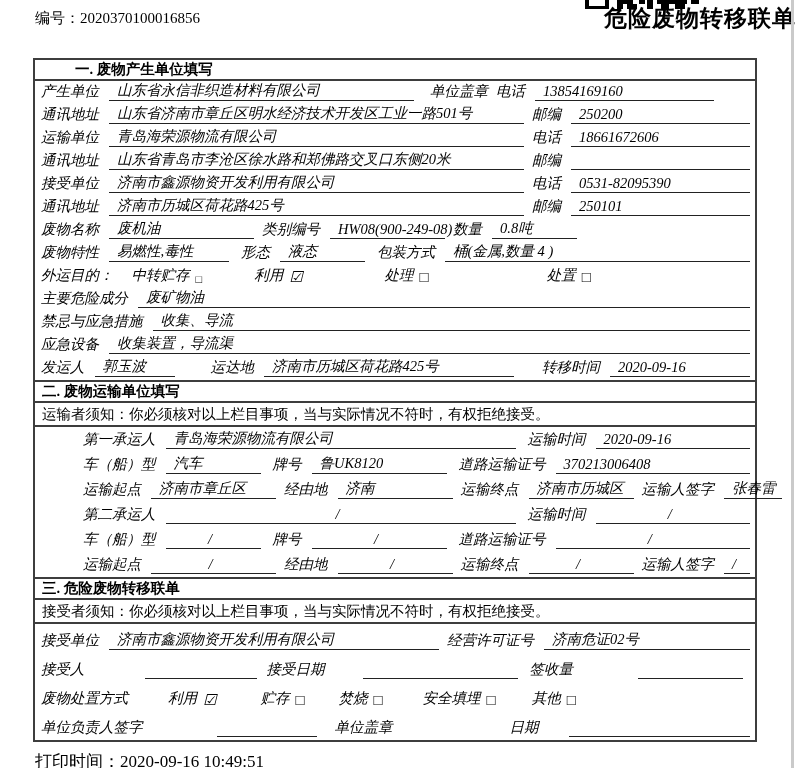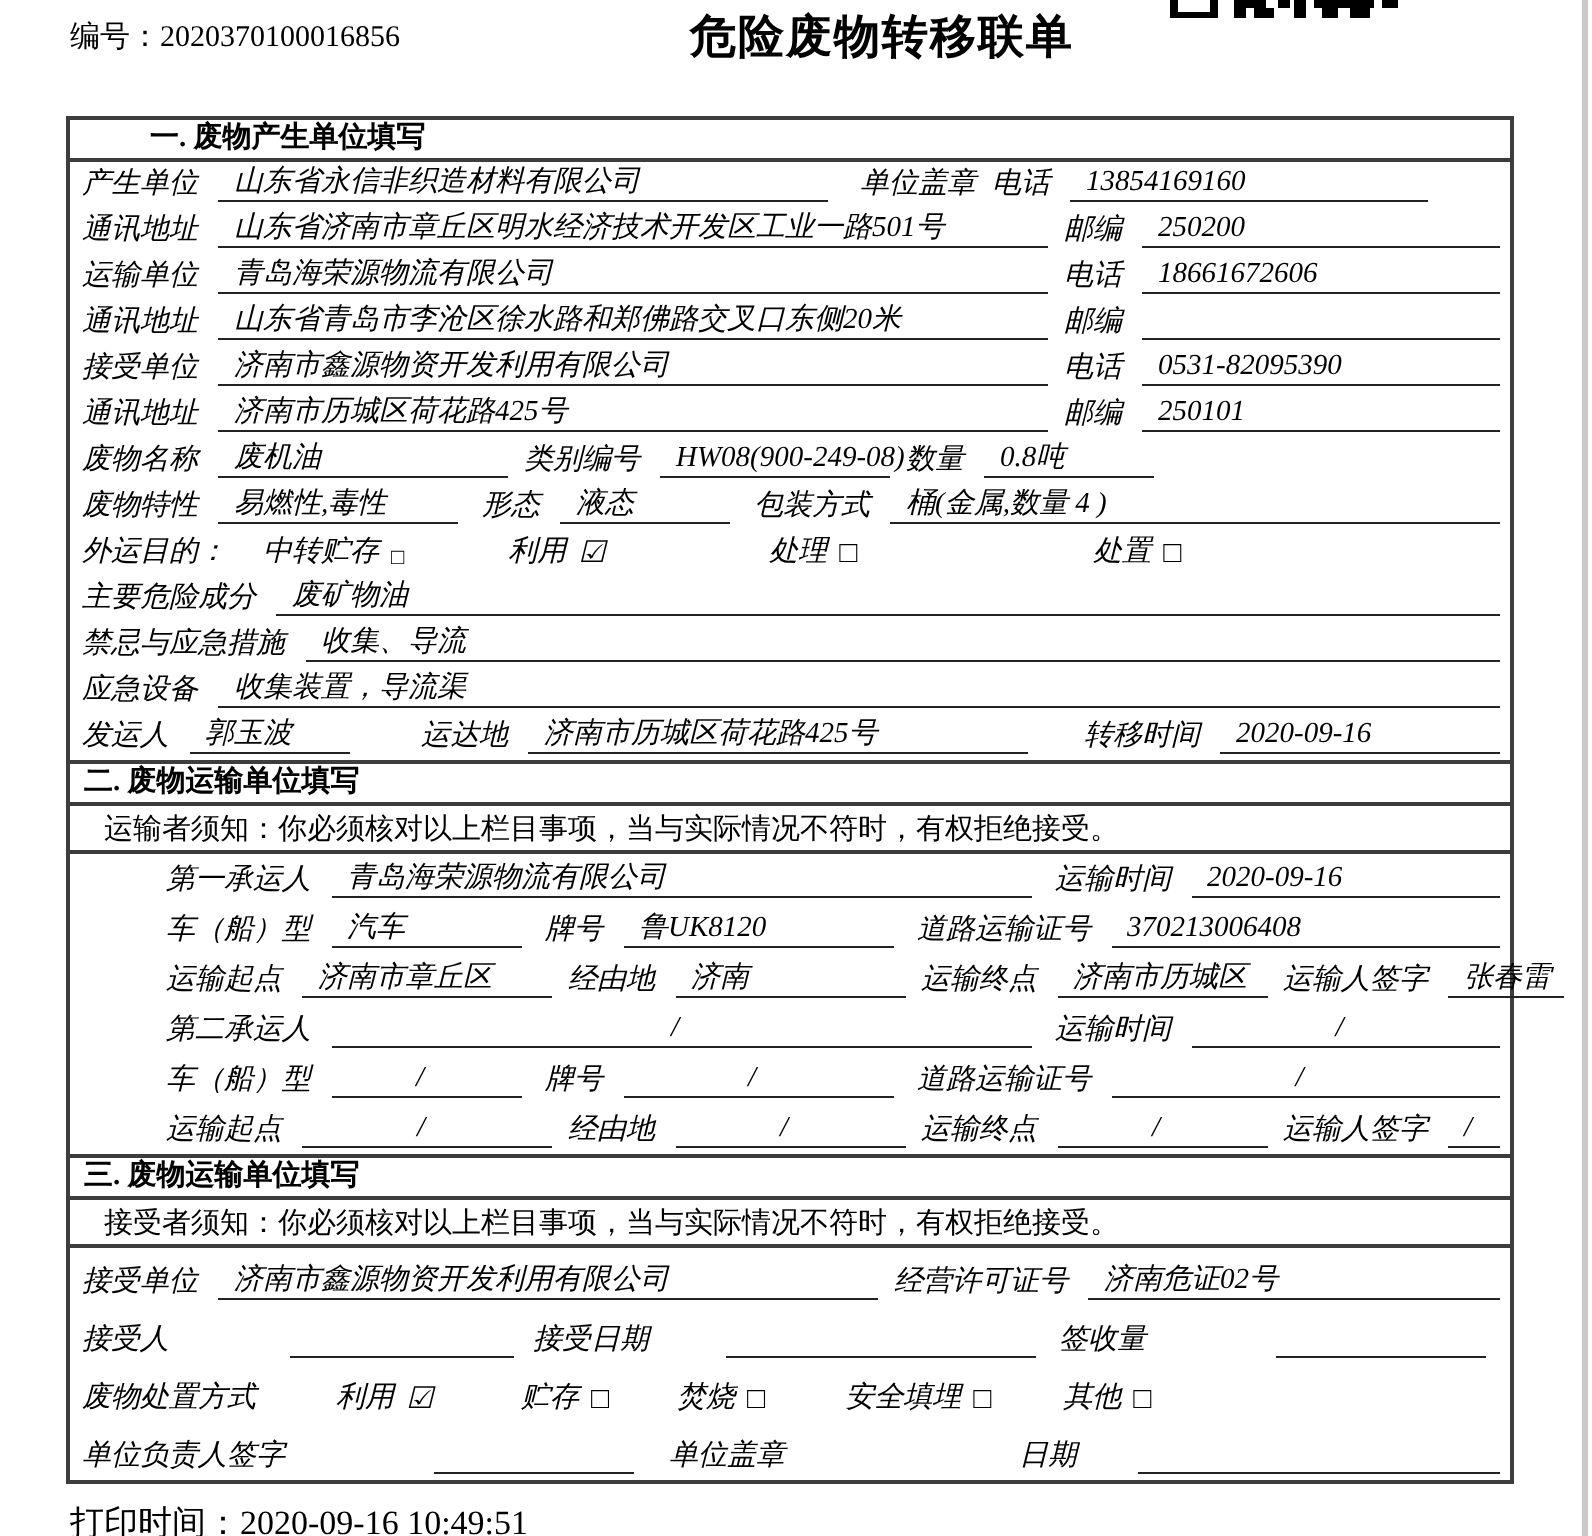--- a/index.html
+++ b/index.html
@@ -1,39 +1,39 @@
 <!DOCTYPE html>
 <html><head>
 <meta charset="utf-8">
 <style>
   html,body{margin:0;padding:0;}
   body{
     width:796px;height:768px;background:#ffffff;position:relative;overflow:hidden;
     font-family:"Liberation Serif","DejaVu Serif",serif;color:#000;
   }
   .serial{position:absolute;left:35px;top:9px;font-size:15px;}
-  .doc-title{position:absolute;left:86px;top:3px;width:710px;text-align:center;
+  .doc-title{position:absolute;left:86px;top:3px;width:710px;text-align:right;
     font-size:23px;font-weight:bold;letter-spacing:1px;}
   .qr{position:absolute;left:585px;top:0;width:115px;height:10px;}
   .qr i{position:absolute;background:#000;}
   .qr .b1{left:0;top:0;width:4px;height:6px}.qr .b2{left:20px;top:0;width:4px;height:6px}
   .qr .b3{left:0;top:6px;width:24px;height:3px}.qr .b4{left:32px;top:0;width:16px;height:4px}
   .qr .b5{left:32px;top:4px;width:6px;height:5px}.qr .b6{left:42px;top:4px;width:10px;height:5px}
   .qr .b7{left:54px;top:0;width:6px;height:4px}.qr .b8{left:62px;top:0;width:6px;height:9px}
   .qr .b9{left:72px;top:0;width:30px;height:4px}.qr .b10{left:76px;top:4px;width:8px;height:5px}
   .qr .b11{left:90px;top:4px;width:10px;height:5px}.qr .b12{left:106px;top:0;width:8px;height:4px}
   .edge-strip{position:absolute;right:2px;top:0;width:3px;height:768px;background:#cacaca;}
 
   .form{position:absolute;left:33px;top:58px;width:724px;border:2px solid #3d3d3d;
     box-sizing:border-box;background:#fff;}
   .sec-head{height:19px;line-height:18px;border-top:2px solid #3d3d3d;border-bottom:2px solid #3d3d3d;
     font-weight:bold;font-size:14.5px;padding-left:7px;}
   .sec-head.first{border-top:none;padding-left:40px;}
   .notice{height:24px;border-bottom:2px solid #3d3d3d;display:flex;align-items:center;
-    padding-left:17px;font-size:14.5px;box-sizing:border-box;}
+    padding-left:7px;font-size:14.5px;box-sizing:border-box;}
   .row{display:flex;align-items:flex-end;height:23px;padding:0 5px 3px 6px;
     font-size:14.5px;box-sizing:border-box;white-space:nowrap;font-style:italic;}
   .sec2 .row{height:25px;padding-left:48px;}
   .sec3 .row{height:29px;}
   .lbl{flex:none;margin-right:10px;}
   .plain{flex:none;}
   .fill{flex:none;border-bottom:1.5px solid #222;padding:0 6px 0 8px;min-height:17px;box-sizing:border-box;}
   .fill.grow{flex:1 1 auto;}
   .fill.center{text-align:center;padding-left:0;}
   .rgroup{flex:none;width:218px;display:flex;align-items:flex-end;margin-left:8px;}
@@ -237,21 +237,21 @@
       <span class="fill w125 center">/</span>
       <span class="lbl ml8">经由地</span>
       <span class="fill w115 center">/</span>
       <span class="lbl ml8">运输终点</span>
       <span class="fill w105 center">/</span>
       <span class="lbl ml8">运输人签字</span>
       <span class="fill grow center">/</span>
     </div>
   </div>
 
-  <div class="sec-head">三. 废物运输单位填写</div>
+  <div class="sec-head">三. 危险废物转移联单</div>
   <div class="sec3">
     <div class="notice">接受者须知：你必须核对以上栏目事项，当与实际情况不符时，有权拒绝接受。</div>
 
     <div class="row">
       <span class="lbl">接受单位</span>
       <span class="fill w330">济南市鑫源物资开发利用有限公司</span>
       <span class="lbl ml8">经营许可证号</span>
       <span class="fill grow">济南危证02号</span>
     </div>
 

